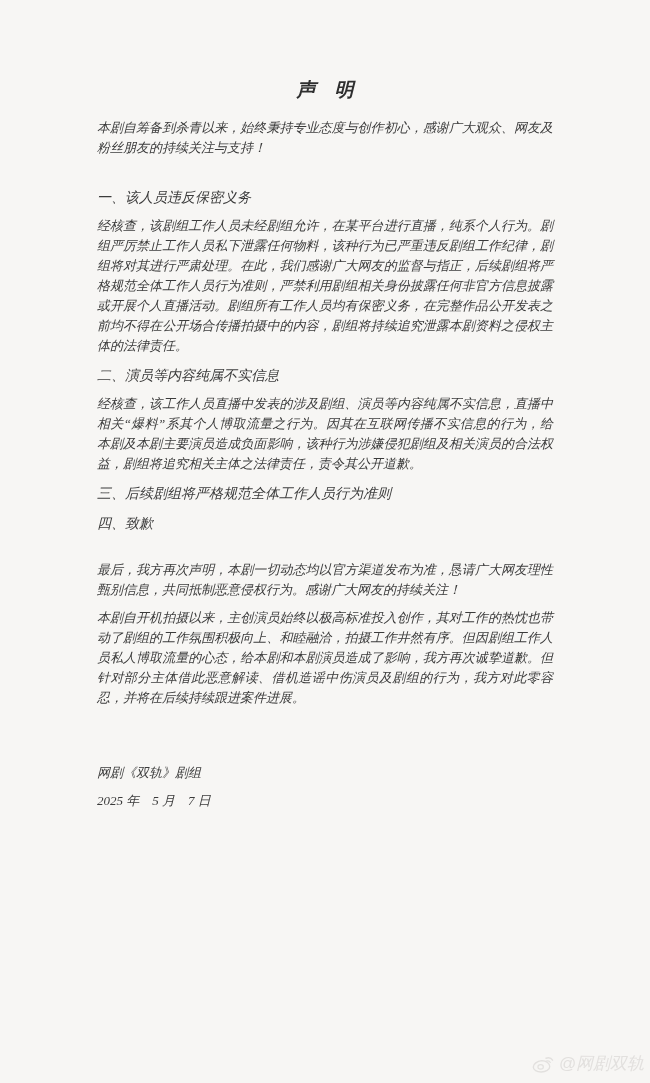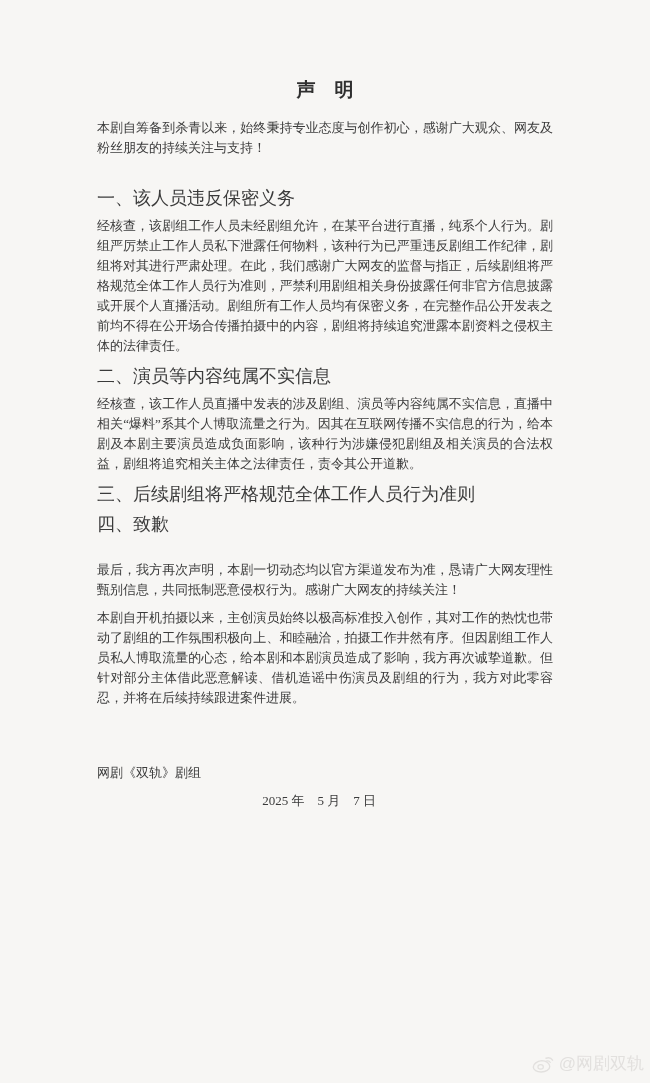--- a/index.html
+++ b/index.html
@@ -6,48 +6,49 @@
   body {
     width: 650px; height: 1083px;
     background: #f7f6f4;
     overflow: hidden;
   }
   .page {
     position: relative;
     width: 650px; height: 1083px;
     font-family: "Liberation Serif", "DejaVu Serif", serif;
     color: #3b3b3b;
+    font-style: italic;
   }
   .doc {
     position: absolute;
     left: 97px; top: 78px; width: 456px;
     font-size: 13px; line-height: 20px;
     text-align: justify;
   }
   .title {
     text-align: center;
     font-size: 19px; line-height: 24px;
     font-weight: bold;
     color: #2f2f2f;
     margin: 0 0 16px 0;
   }
   .para { margin: 0 0 8px 0; }
   .heading {
     margin: 10px 0 8px 0;
-    font-size: 18px; font-weight: normal;
+    font-size: 14px; font-weight: normal;
   }
   .heading-first { margin-top: 30px; }
   .closing { margin-top: 26px; }
   .signature {
     margin-top: 55px;
     text-align: left;
   }
   .date {
     margin-top: 8px;
-    text-align: center;
+    text-align: left;
     padding-right: 12px;
   }
   .watermark {
     position: absolute;
     right: 6px; bottom: 8px;
     display: flex; align-items: center; gap: 5px;
     color: #e2e0de;
     font-size: 17px;
     font-family: "Liberation Sans", "DejaVu Sans", sans-serif;
     user-select: none;

